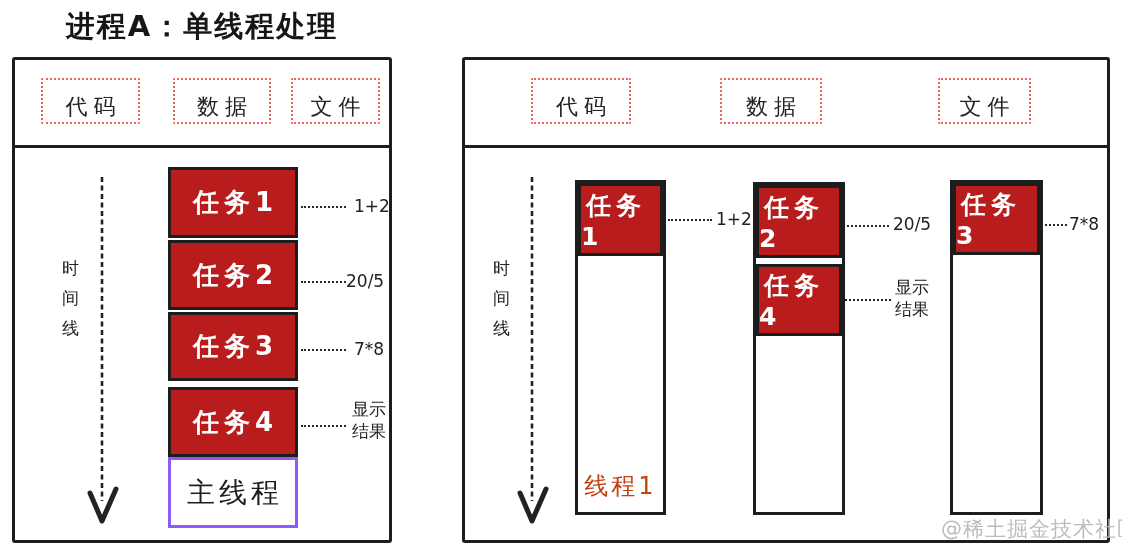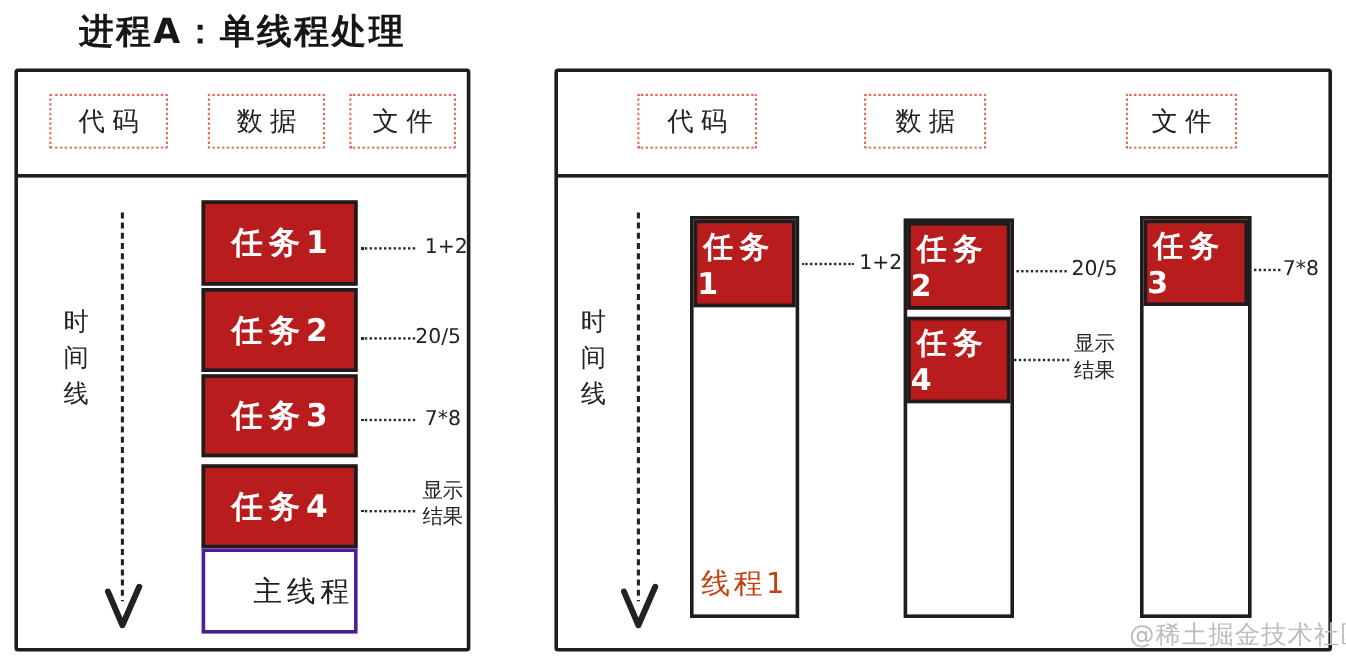--- a/index.html
+++ b/index.html
@@ -21,33 +21,33 @@
   #panel-a{left:12px;width:380px;}
   #panel-b{left:462px;width:648px;}
 
   .panel-header{
     position:absolute;top:0;left:0;right:0;height:85px;
     border-bottom:3px solid #1d1d1d;
   }
   .res-box{
     position:absolute;top:18px;height:46px;box-sizing:border-box;
     border:2px dotted #e8685a;border-radius:2px;
-    display:flex;align-items:center;justify-content:center;
+    display:flex;align-items:flex-end;justify-content:center;
     font-size:22px;letter-spacing:6px;text-indent:6px;color:#222;
   }
   #panel-a .res-1{left:26px;width:99px;}
   #panel-a .res-2{left:158px;width:98px;}
   #panel-a .res-3{left:276px;width:89px;}
   #panel-b .res-1{left:66px;width:100px;}
   #panel-b .res-2{left:255px;width:102px;}
   #panel-b .res-3{left:473px;width:93px;}
 
   .timeline-label{
-    position:absolute;width:26px;font-size:21px;line-height:30px;
-    text-align:left;word-break:break-all;color:#222;
+    position:absolute;width:26px;font-size:17px;line-height:30px;
+    text-align:right;word-break:break-all;color:#222;
   }
   #panel-a .timeline-label{left:38px;top:193px;}
   #panel-b .timeline-label{left:19px;top:193px;}
 
   .timeline-arrow{position:absolute;top:115px;}
   #panel-a .timeline-arrow{left:70px;}
   #panel-b .timeline-arrow{left:50px;}
 
   .task{
     position:absolute;left:0;right:0;box-sizing:border-box;
@@ -56,23 +56,23 @@
     font-size:26px;letter-spacing:5px;text-indent:5px;font-weight:600;
   }
   
   .task-col{position:absolute;left:153px;top:107px;width:130px;height:361px;}
   .task-col .t1{top:0;height:71px;}
   .task-col .t2{top:73px;height:70px;}
   .task-col .t3{top:145px;height:69px;}
   .task-col .t4{top:220px;height:70px;}
   .main-thread{
     position:absolute;left:0;right:0;top:290px;height:71px;box-sizing:border-box;
-    background:#ffffff;border:3px solid #4c1d95;color:#1d1d1d;
-    display:flex;align-items:center;justify-content:flex-end;
-    font-size:24px;letter-spacing:4px;text-indent:4px;
+    background:#ffffff;border:3px solid #8b5cf6;color:#1d1d1d;
+    display:flex;align-items:center;justify-content:center;
+    font-size:28px;letter-spacing:4px;text-indent:4px;
   }
   
   .thread-col{
     position:absolute;box-sizing:border-box;background:#ffffff;
     border:3px solid #1d1d1d;
   }
   #panel-b .col-1{left:110px;top:120px;width:91px;height:335px;}
   #panel-b .col-2{left:288px;top:122px;width:92px;height:333px;}
   #panel-b .col-3{left:485px;top:120px;width:93px;height:335px;}
   .thread-col .task{font-size:25px;}

